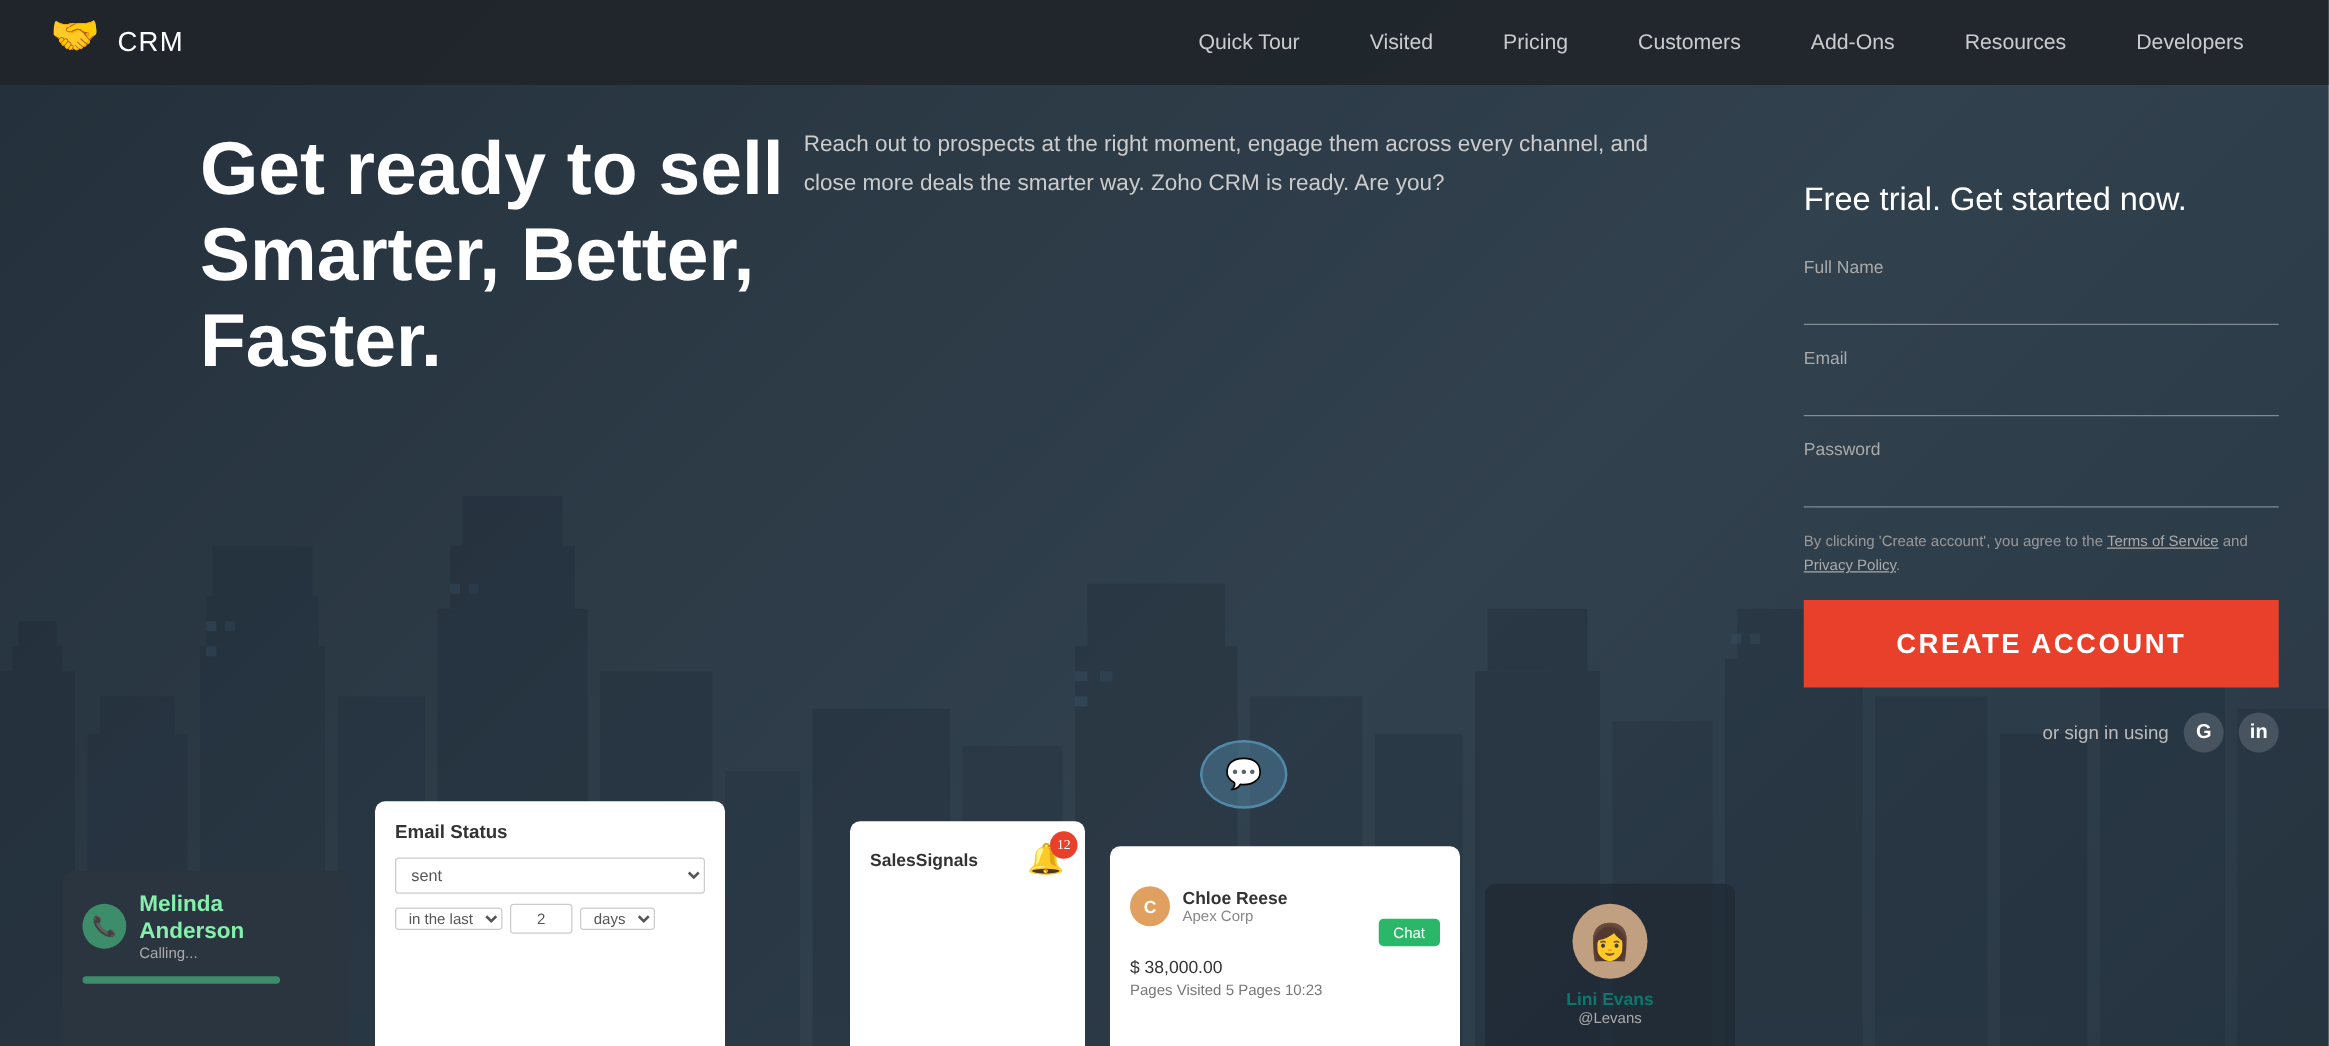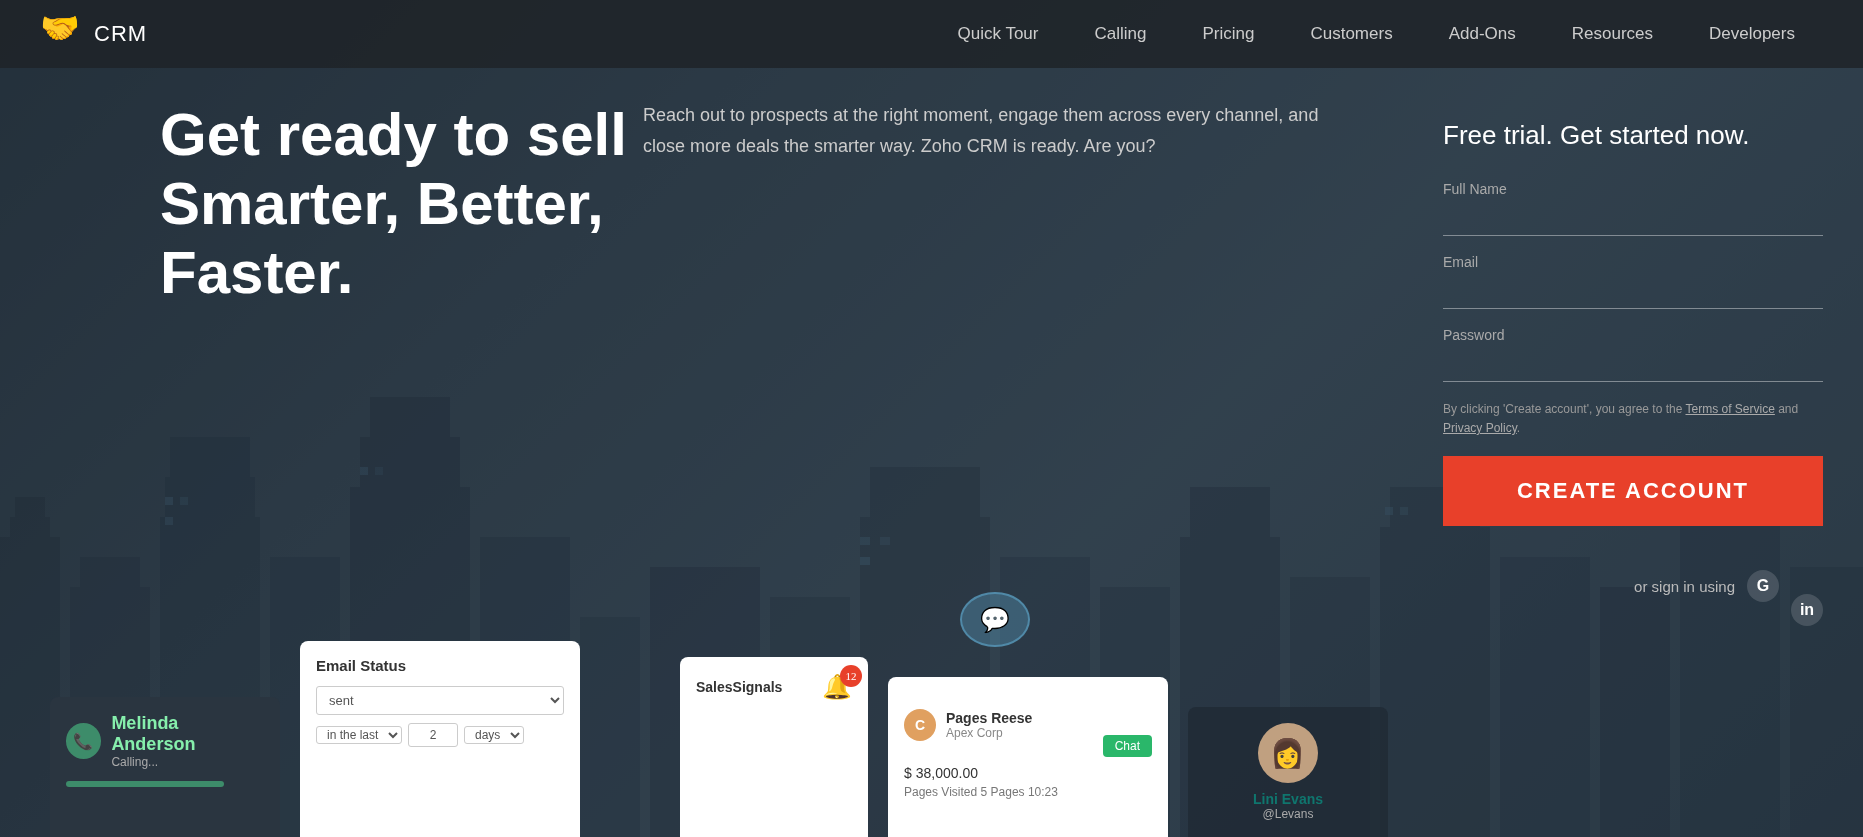--- a/index.html
+++ b/index.html
@@ -108,20 +108,21 @@
       padding: 120px 40px 40px 40px;
     }
     .form-card {
       background: transparent;
     }
     .form-title {
       color: #fff;
       font-size: 26px;
       font-weight: 300;
       margin-bottom: 30px;
+      margin-top: 24px;
     }
     .form-group {
       margin-bottom: 18px;
       position: relative;
     }
     .form-group label {
       display: block;
       color: #aaa;
       font-size: 14px;
       margin-bottom: 4px;
@@ -176,21 +177,21 @@
       border-radius: 50%;
       display: flex;
       align-items: center;
       justify-content: center;
       color: #fff;
       font-size: 16px;
       font-weight: bold;
       cursor: pointer;
     }
     .google-icon { background: rgba(255,255,255,0.15); }
-    .linkedin-icon { background: rgba(255,255,255,0.15); margin-top: 48px; }
+    .linkedin-icon { background: rgba(255,255,255,0.15); }
 
     
     .bottom-widgets {
       position: absolute;
       bottom: 0;
       left: 0;
       right: 0;
       height: 200px;
       z-index: 20;
       display: flex;
@@ -493,21 +494,21 @@
   <nav class="navbar">
     <div class="logo-area">
       <span class="logo-icon">🤝</span>
       <span class="logo-text">CRM</span>
     </div>
     <ul class="nav-links">
       <li>
           <a>Quick Tour</a>
         </li>
       <li>
-          <a>Calling</a>
+          <a>Visited</a>
         </li>
       <li>
           <a>Pricing</a>
         </li>
       <li>
           <a>Customers</a>
         </li>
       <li>
           <a>Add-Ons</a>
         </li>
@@ -598,21 +599,21 @@
           <span class="signals-bell">🔔</span>
           <span class="signals-badge" style="position:absolute;top:-8px;right:-10px;font-family:Liberation Serif, serif;">12</span>
         </div>
       </div>
     </div>
 
     <div class="chat-widget">
       <div class="chat-header">
         <div class="chat-avatar">C</div>
         <div>
-          <div class="chat-name">Pages Reese</div>
+          <div class="chat-name">Chloe Reese</div>
           <div class="chat-company">Apex Corp</div>
         </div>
         <button class="chat-btn">Chat</button>
       </div>
       <div class="chat-amount">$ 38,000.00</div>
       <div class="chat-detail">
         <span>Pages Visited</span>
         <span>5 Pages</span>
         <span>10:23</span>
       </div>

